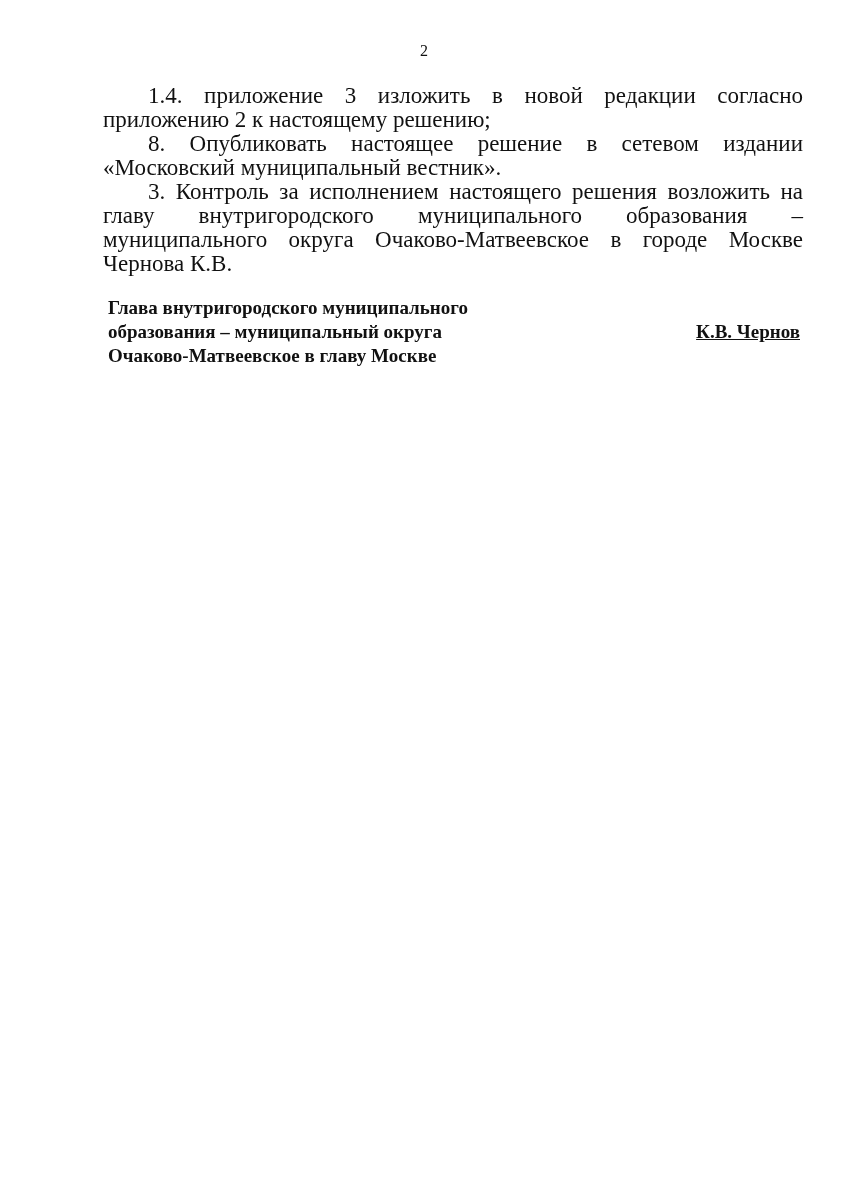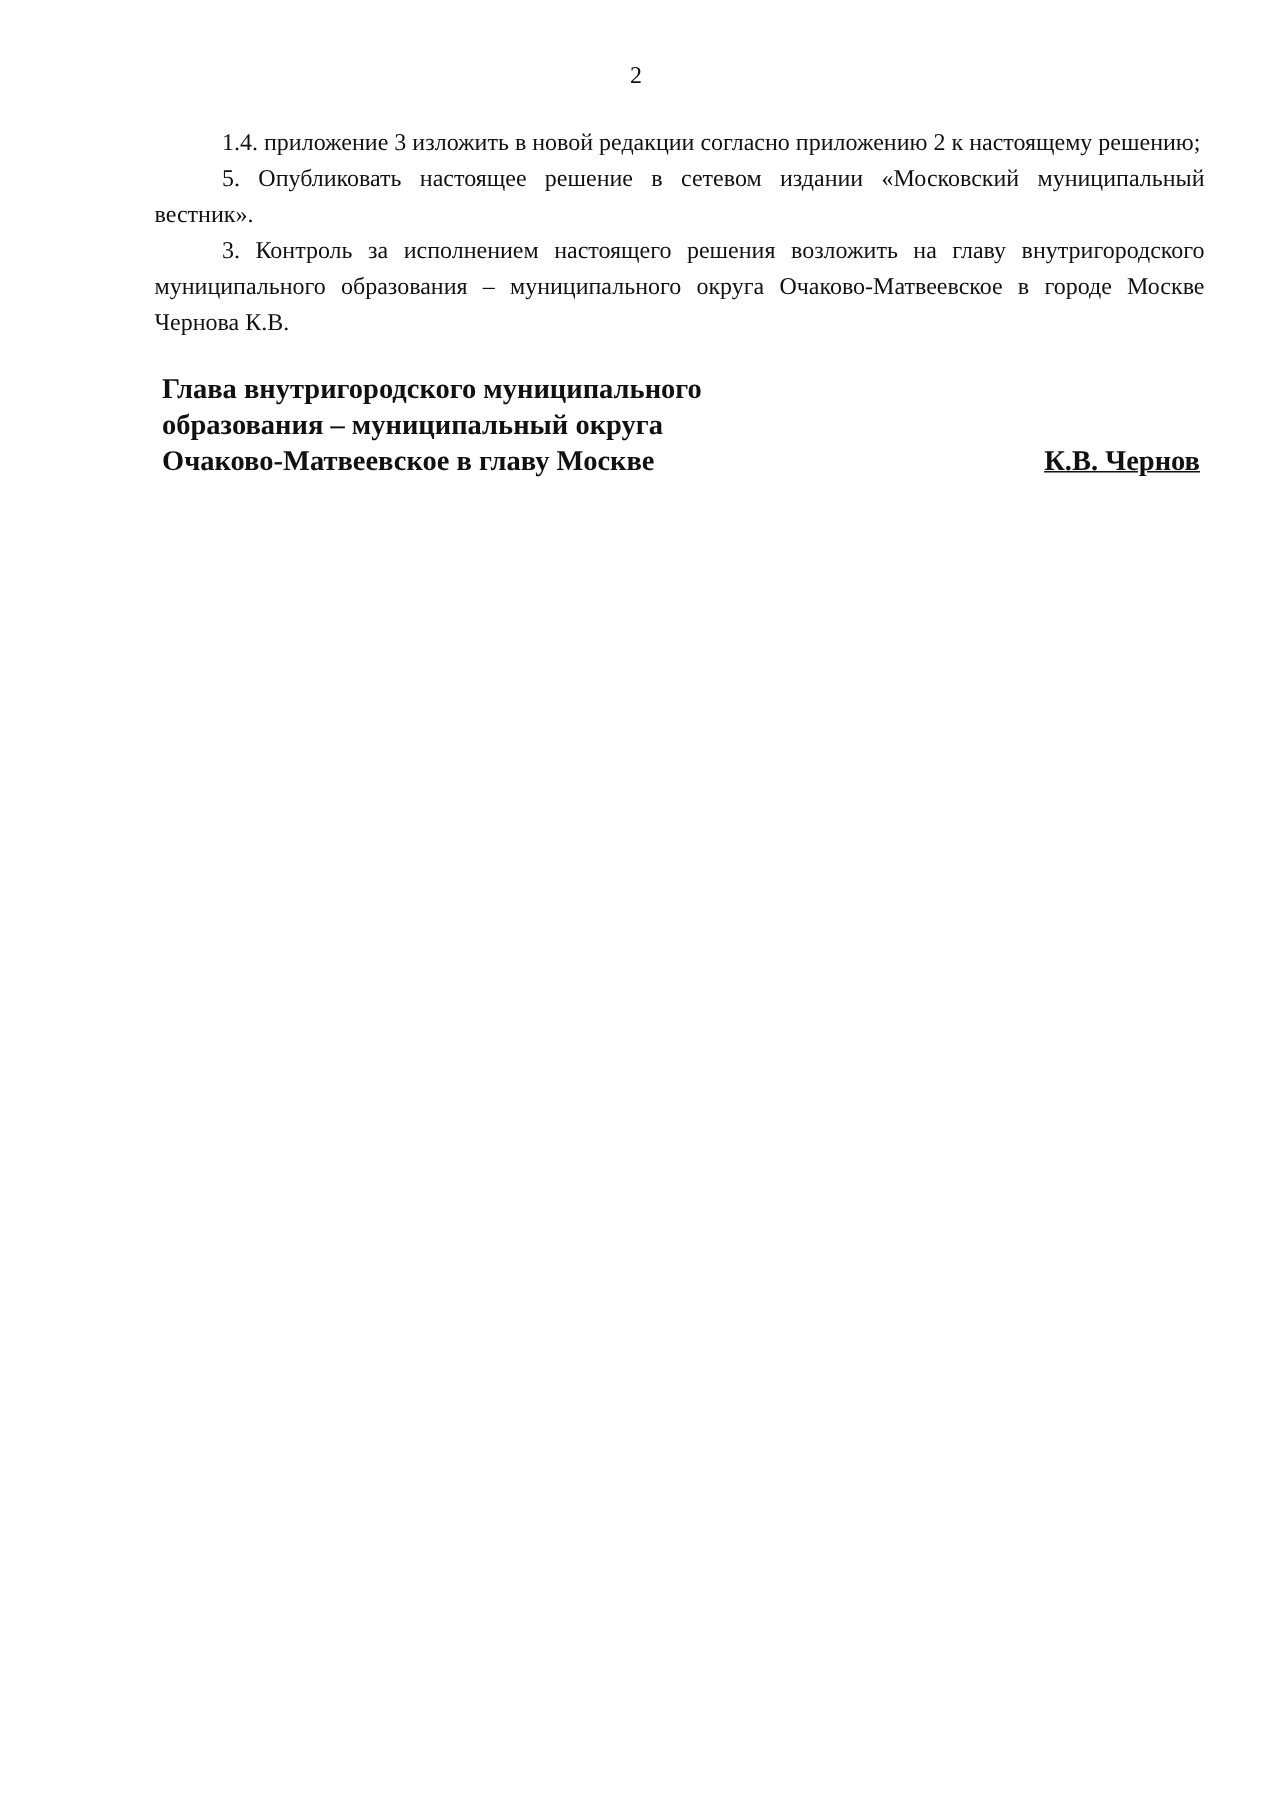--- a/index.html
+++ b/index.html
@@ -18,35 +18,35 @@
   }
   .page-number {
     padding-top: 42px;
     text-align: center;
     font-size: 16px;
     line-height: 18px;
   }
   .body-text {
     margin: 24px 45px 0 103px;
     width: 700px;
-    font-size: 16px;
+    font-size: 23px;
     line-height: 24px;
     text-align: justify;
   }
   .body-text p {
     margin: 0;
     padding: 0;
     text-indent: 45px;
   }
   .signature {
     margin: 20px 48px 0 108px;
     width: 692px;
     display: flex;
     justify-content: space-between;
-    align-items: flex-end;
+    align-items: center;
     font-size: 19px;
     line-height: 24px;
     font-weight: bold;
     gap: 32px;
   }
   .signature-title {
     max-width: 420px;
   }
   .signature-title span {
     display: block;
@@ -59,21 +59,21 @@
 </style>
 </head>
 <body>
 
 <div class="page">
 
   <div class="page-number">2</div>
 
   <div class="body-text">
     <p>1.4. приложение 3 изложить в новой редакции согласно приложению 2 к настоящему решению;</p>
-    <p>5. Опубликовать настоящее решение в сетевом издании «Московский муниципальный вестник».</p>
+    <p>8. Опубликовать настоящее решение в сетевом издании «Московский муниципальный вестник».</p>
     <p>3. Контроль за исполнением настоящего решения возложить на главу внутригородского муниципального образования – муниципального округа Очаково-Матвеевское в городе Москве Чернова К.В.</p>
   </div>
 
   <div class="signature">
     <div class="signature-title">
       <span>Глава внутригородского муниципального</span>
       <span>образования – муниципальный округа</span>
       <span>Очаково-Матвеевское в главу Москве</span>
     </div>
     <div class="signature-name">К.В. Чернов</div>

